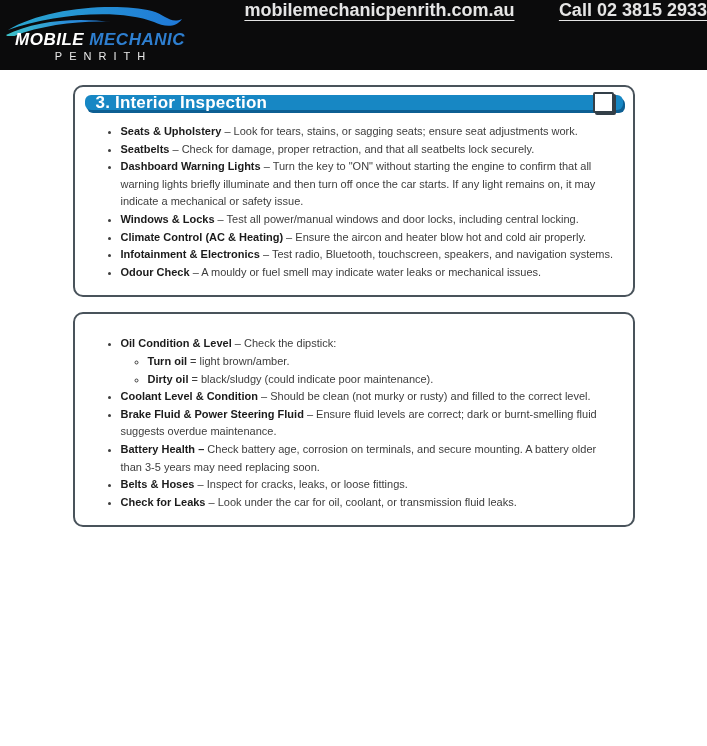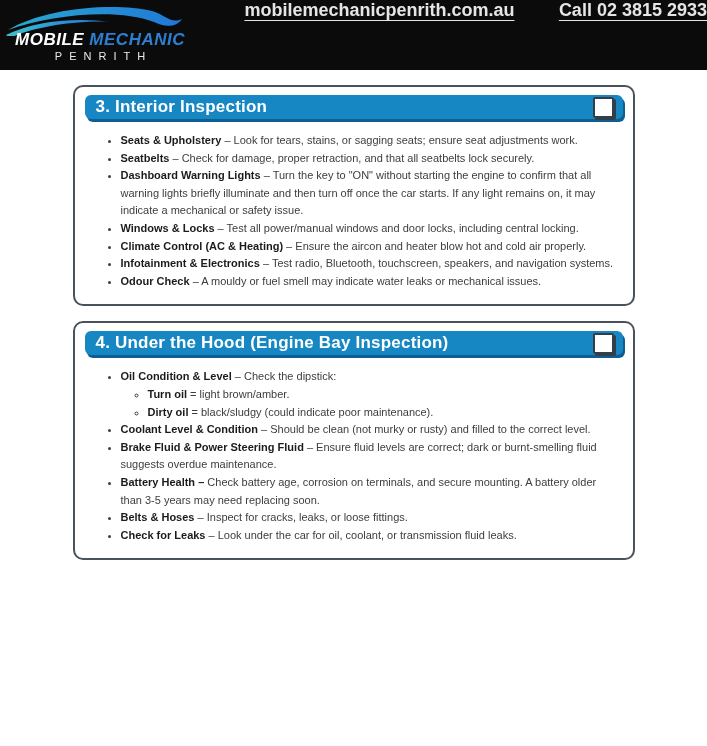--- a/index.html
+++ b/index.html
@@ -36,21 +36,21 @@
   main{padding-top:15px;}
   .card{
     width:562px;margin:0 auto 15px auto;box-sizing:border-box;
     background:#ffffff;border:2px solid #49535b;border-radius:10px;
     padding:8px 10px 14px 10px;
   }
   .card-header{
     background:#1787c4;border-radius:6px;
     box-shadow:2px 3px 0 #0d5f93;
     display:flex;align-items:center;justify-content:space-between;
-    height:24px;padding:0 9px 0 11px;box-sizing:border-box;
+    height:15px;padding:0 9px 0 11px;box-sizing:border-box;
   }
   .card-title{
     color:#ffffff;font-weight:bold;font-size:17px;letter-spacing:.2px;
   }
   .checkbox{
     width:17px;height:17px;background:#ffffff;border-radius:2px;
     border:2px solid #333f48;box-shadow:2px 2px 0 #333f48;
     cursor:pointer;flex:0 0 auto;
   }
   ul.items{
@@ -104,24 +104,20 @@
           <li><b>Seats &amp; Upholstery</b> – Look for tears, stains, or sagging seats; ensure seat adjustments work.</li>
           <li><b>Seatbelts</b> – Check for damage, proper retraction, and that all seatbelts lock securely.</li>
           <li><b>Dashboard Warning Lights</b> – Turn the key to "ON" without starting the engine to confirm that all warning lights briefly illuminate and then turn off once the car starts. If any light remains on, it may indicate a mechanical or safety issue.</li>
           <li><b>Windows &amp; Locks</b> – Test all power/manual windows and door locks, including central locking.</li>
           <li><b>Climate Control (AC &amp; Heating)</b> – Ensure the aircon and heater blow hot and cold air properly.</li>
           <li><b>Infotainment &amp; Electronics</b> – Test radio, Bluetooth, touchscreen, speakers, and navigation systems.</li>
           <li><b>Odour Check</b> – A mouldy or fuel smell may indicate water leaks or mechanical issues.</li>
         </ul>
       </div>
       <div class="card">
-        <div class="card-header">
-          <span class="card-title">4. Under the Hood (Engine Bay Inspection)</span>
-          <span class="checkbox" role="checkbox" aria-checked="false"></span>
-        </div>
         <ul class="items">
           <li><b>Oil Condition &amp; Level</b> – Check the dipstick:<ul class="sub">
               <li><b>Turn oil</b> = light brown/amber.</li>
               <li><b>Dirty oil</b> = black/sludgy (could indicate poor maintenance).</li>
             </ul></li>
           <li><b>Coolant Level &amp; Condition</b> – Should be clean (not murky or rusty) and filled to the correct level.</li>
           <li><b>Brake Fluid &amp; Power Steering Fluid</b> – Ensure fluid levels are correct; dark or burnt-smelling fluid suggests overdue maintenance.</li>
           <li><b>Battery Health –</b> Check battery age, corrosion on terminals, and secure mounting. A battery older than 3-5 years may need replacing soon.</li>
           <li><b>Belts &amp; Hoses</b> – Inspect for cracks, leaks, or loose fittings.</li>
           <li><b>Check for Leaks</b> – Look under the car for oil, coolant, or transmission fluid leaks.</li>

